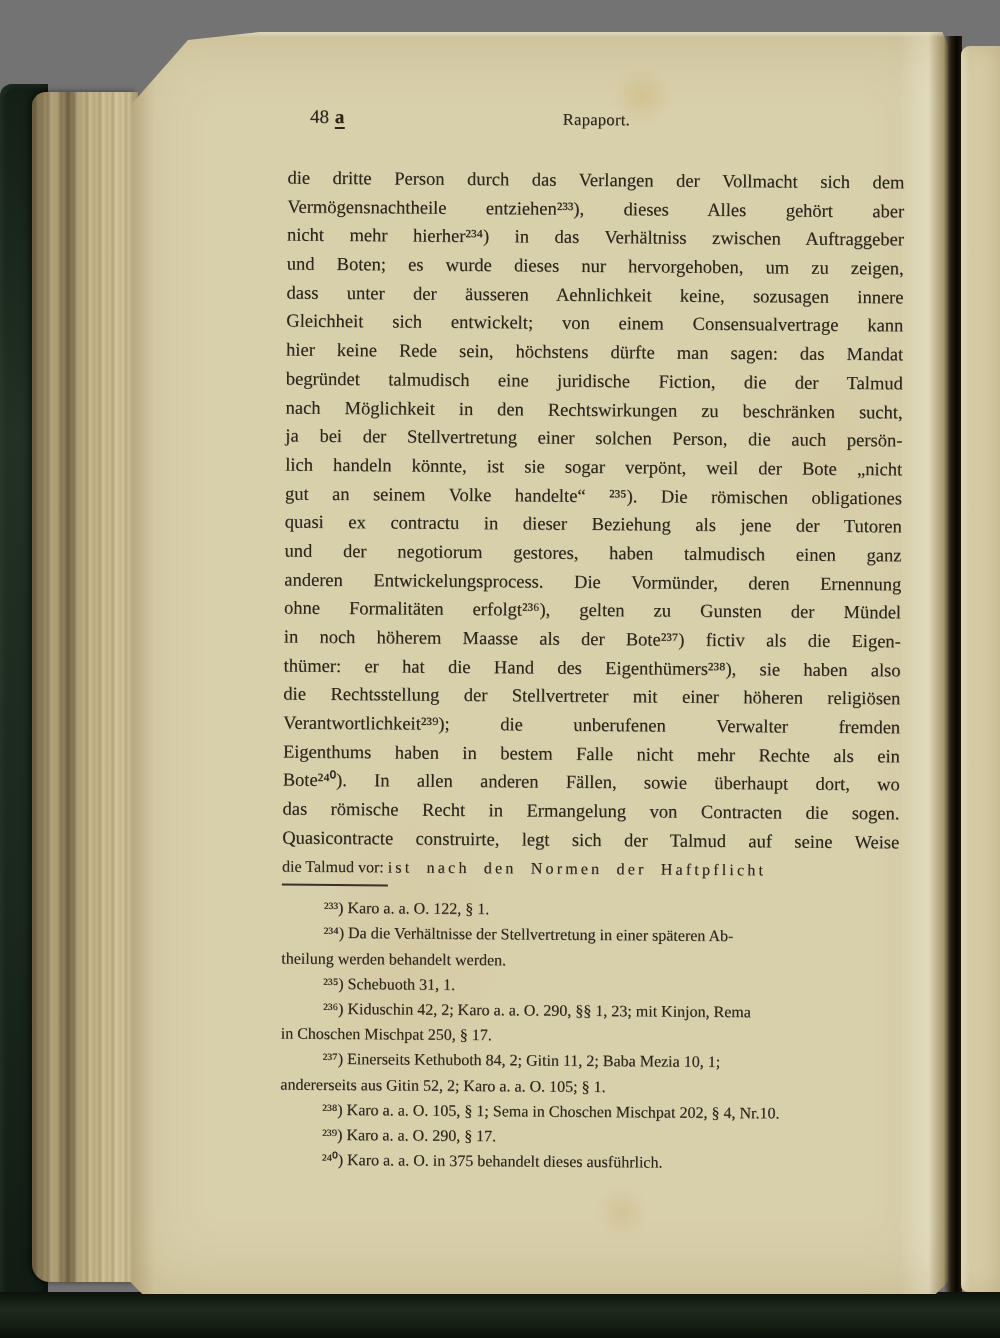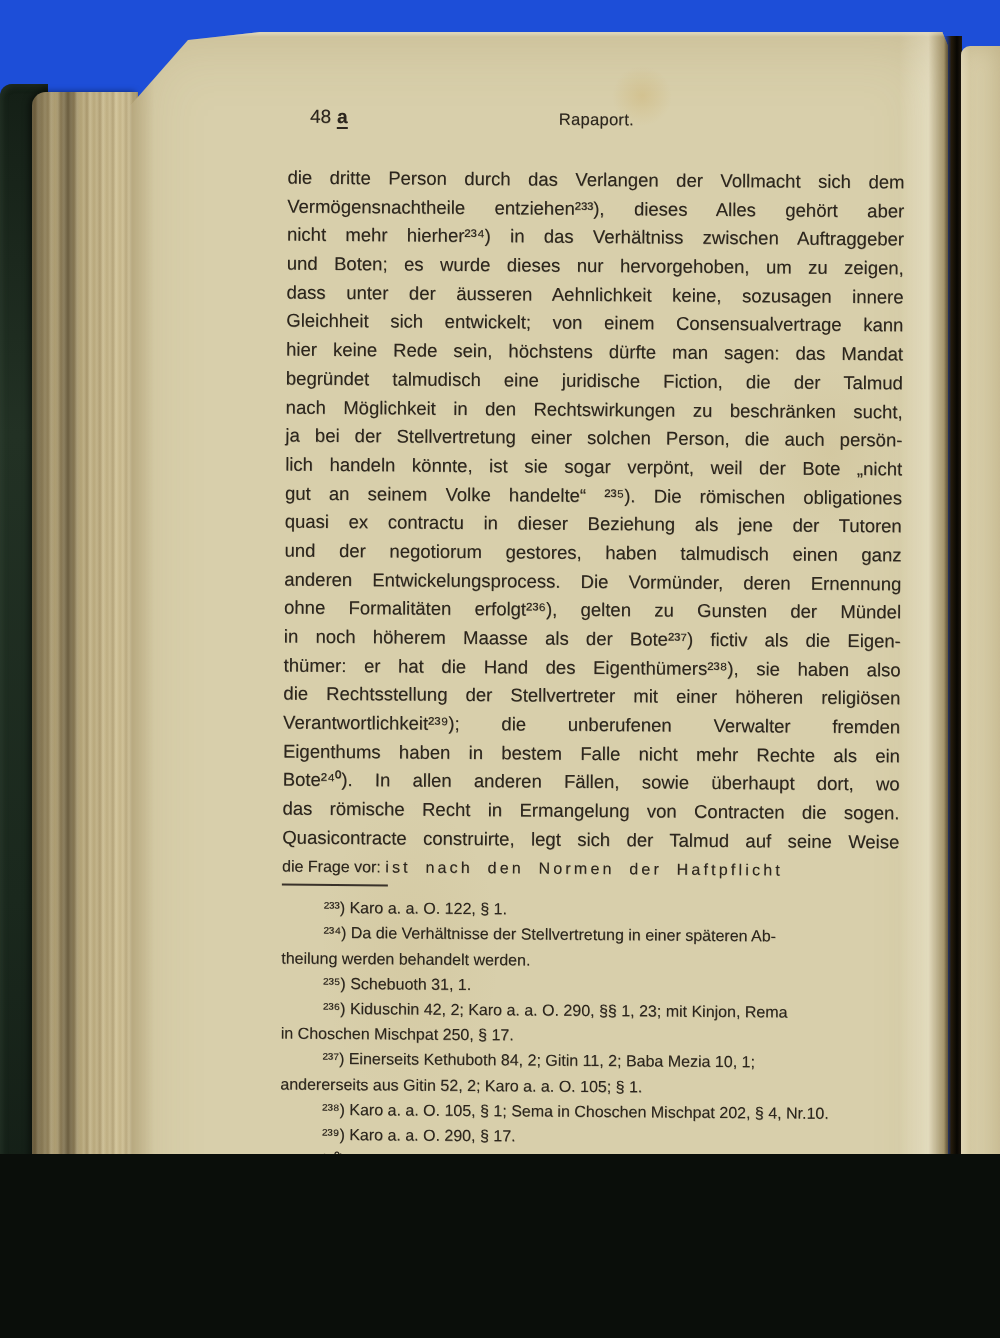--- a/index.html
+++ b/index.html
@@ -1,19 +1,19 @@
 <!DOCTYPE html>
 <html><head>
 <meta charset="utf-8">
 <style>
   html, body { margin: 0; padding: 0; background: #0a0e0a; }
   .stage {
-    position: relative; width: 1000px; height: 1154px;
-    overflow: hidden; background: #1d4ed8;
-    font-family: Liberation Sans, sans-serif;
+    position: relative; width: 1000px; height: 1338px;
+    overflow: hidden; background: #737373;
+    font-family: Liberation Serif, serif;
   }
   
   .cover-left {
     position: absolute; left: 0; top: 84px; width: 48px; height: 1254px;
     background: linear-gradient(180deg, #141f16, #223124 28%, #1a281d 65%, #111a13);
     border-radius: 12px 0 0 4px;
     box-shadow: inset 2px 2px 6px rgba(90,120,95,0.25), inset -4px 0 8px rgba(0,0,0,0.55);
   }
   
   .cover-bottom {
@@ -121,21 +121,21 @@
           <div>in noch höherem Maasse als der Bote²³⁷) fictiv als die Eigen-</div>
           <div>thümer: er hat die Hand des Eigenthümers²³⁸), sie haben also</div>
           <div>die Rechtsstellung der Stellvertreter mit einer höheren religiösen</div>
           <div>Verantwortlichkeit²³⁹); die unberufenen Verwalter fremden</div>
           <div>Eigenthums haben in bestem Falle nicht mehr Rechte als ein</div>
           <div>Bote²⁴⁰). In allen anderen Fällen, sowie überhaupt dort, wo</div>
           <div>das römische Recht in Ermangelung von Contracten die sogen.</div>
           <div>Quasicontracte construirte, legt sich der Talmud auf seine Weise</div>
         </div>
 
-      <div class="bline-last"><span>die Frage vor: </span><span class="emphasized">ist nach den Normen der Haftpflicht</span></div>
+      <div class="bline-last"><span>die Talmud vor: </span><span class="emphasized">ist nach den Normen der Haftpflicht</span></div>
 
       <hr class="footnote-sep">
 
       <div class="footnotes">
           <div class="indent">²³³) Karo a. a. O. 122, § 1.</div>
           <div class="indent">²³⁴) Da die Verhältnisse der Stellvertretung in einer späteren Ab-</div>
           <div>theilung werden behandelt werden.</div>
           <div class="indent">²³⁵) Schebuoth 31, 1.</div>
           <div class="indent">²³⁶) Kiduschin 42, 2; Karo a. a. O. 290, §§ 1, 23; mit Kinjon, Rema</div>
           <div>in Choschen Mischpat 250, § 17.</div>

